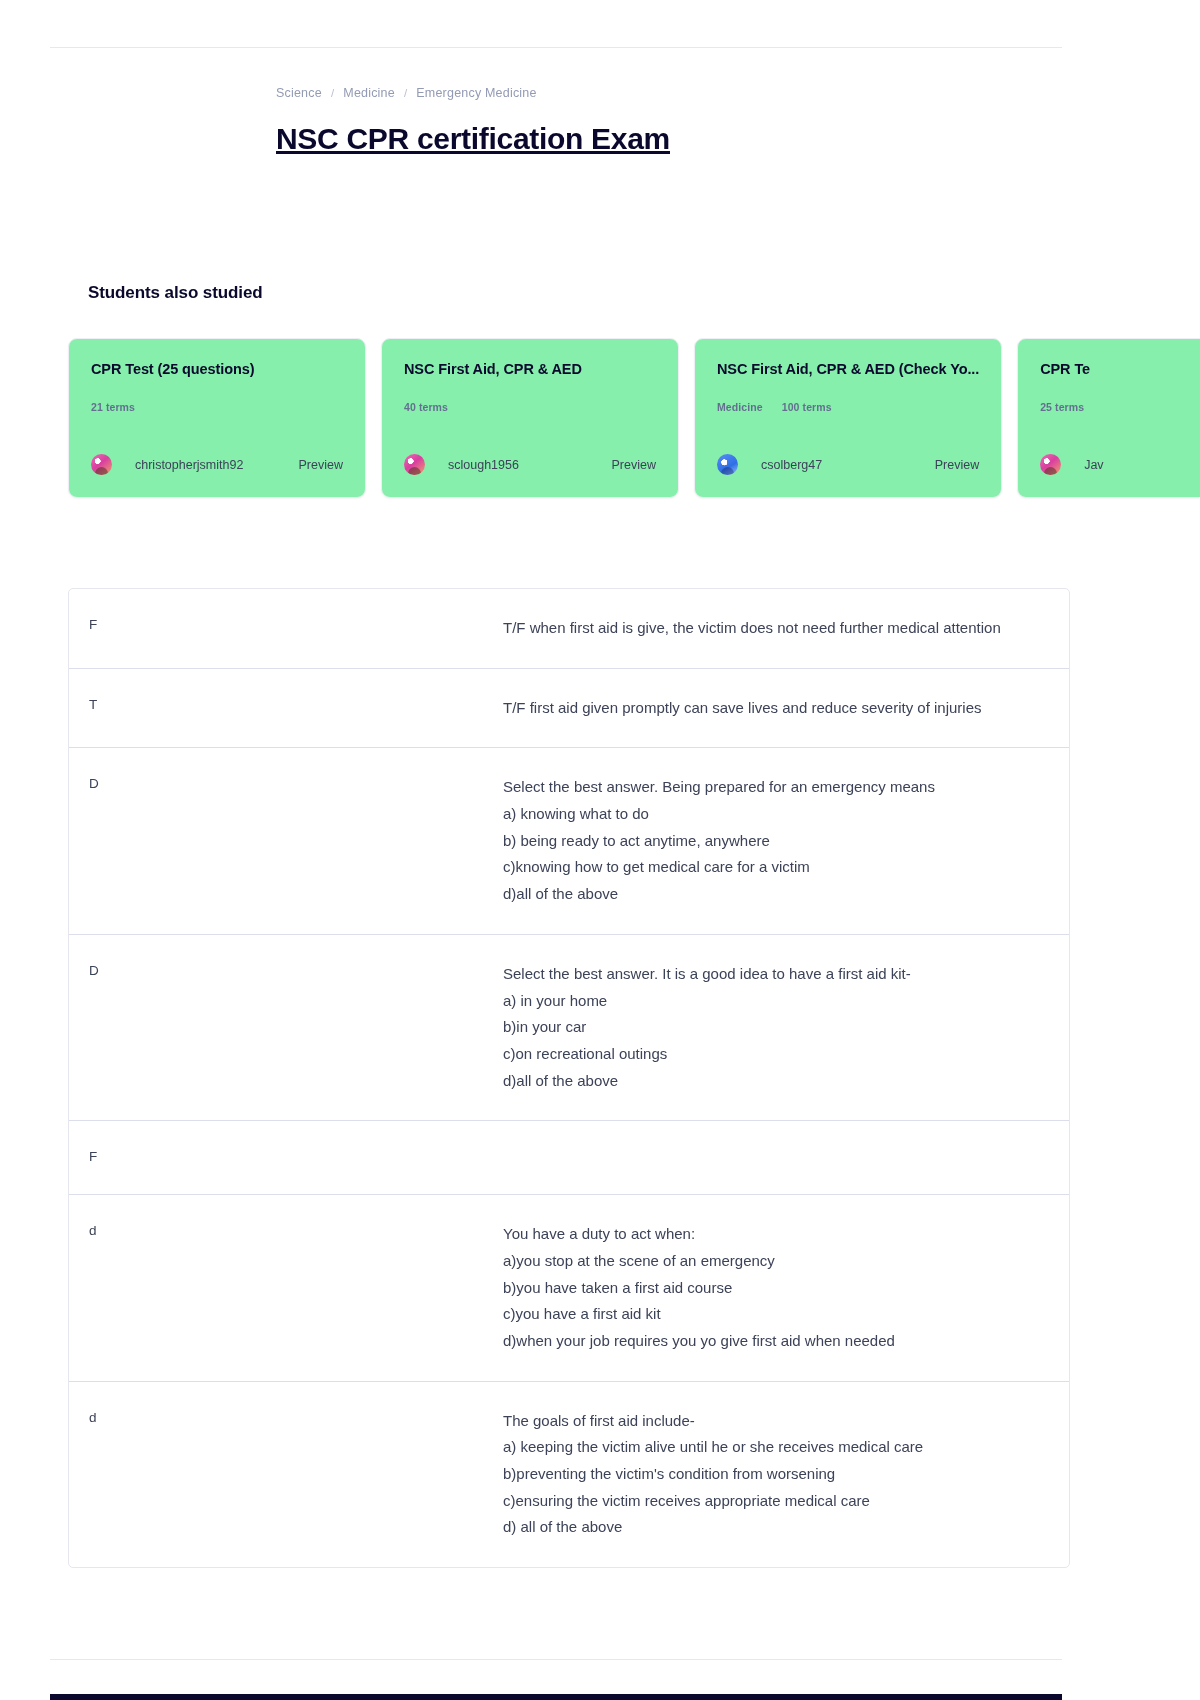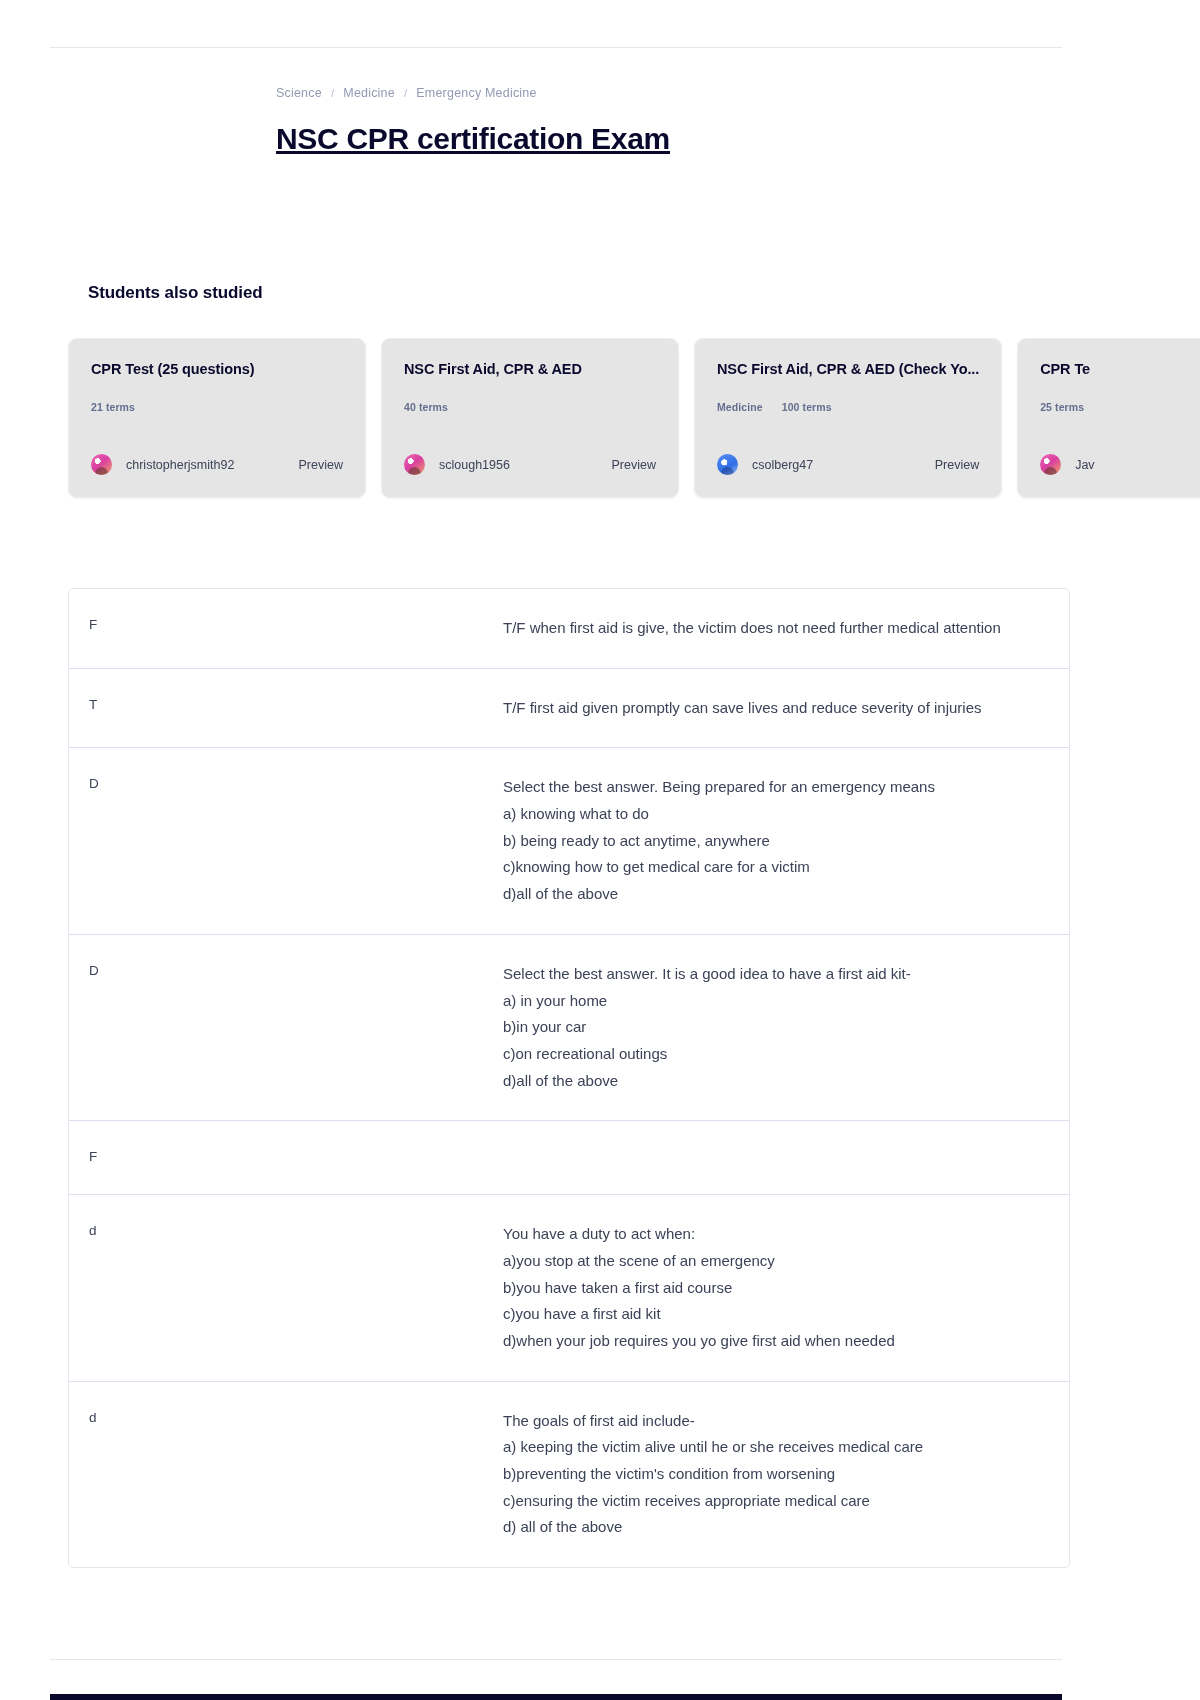--- a/index.html
+++ b/index.html
@@ -62,21 +62,21 @@
   }
 
   .cards-strip {
     position: absolute; top: 338px; left: 0; width: 1200px; height: 162px;
     overflow: hidden;
   }
   .cards-row { display: flex; gap: 15px; padding-left: 68px; }
   .set-card {
     flex: 0 0 298px;
     height: 160px;
-    background: #e5e5e5;
+    background: #86efac;
     border: 1px solid #edeff4;
     border-radius: 9px;
     box-shadow: 0 1px 2px rgba(20,20,50,.05);
     padding: 22px 22px 0 22px;
     position: relative;
     cursor: pointer;
   }
   .card-title {
     font-size: 14.5px; font-weight: 700; color: #0a092d;
     white-space: nowrap; overflow: hidden; text-overflow: ellipsis;
@@ -84,21 +84,21 @@
   }
   .card-meta {
     margin-top: 24px; display: flex; align-items: center; gap: 19px;
     font-size: 10.5px; font-weight: 700; color: #646f90;
     letter-spacing: .1px;
   }
   .card-foot {
     position: absolute; left: 22px; right: 22px; bottom: 22px;
     display: flex; align-items: center; justify-content: space-between;
   }
-  .user { display: flex; align-items: center; gap: 14px; }
+  .user { display: flex; align-items: center; gap: 23px; }
   .avatar {
     width: 21px; height: 21px; border-radius: 50%;
     background:
       radial-gradient(circle at 32% 34%, #ffffff 0 14%, rgba(255,255,255,0) 15%),
       linear-gradient(140deg, #f06eb7 0%, #d93fa0 45%, #f2a06a 100%);
     flex: 0 0 21px;
     position: relative;
     overflow: hidden;
   }
   .avatar.blue {

